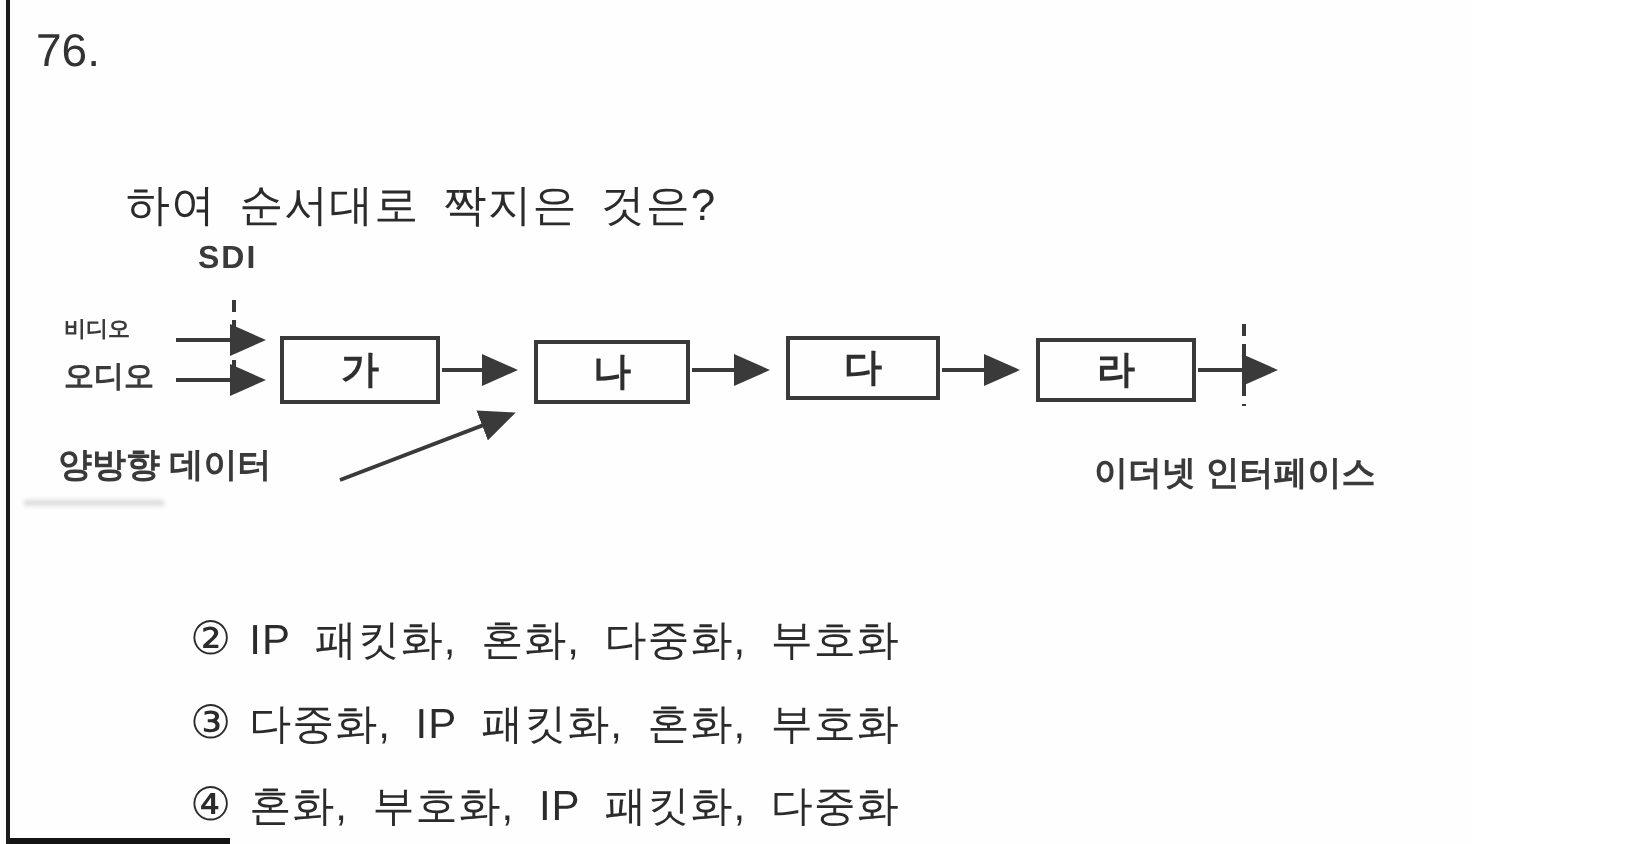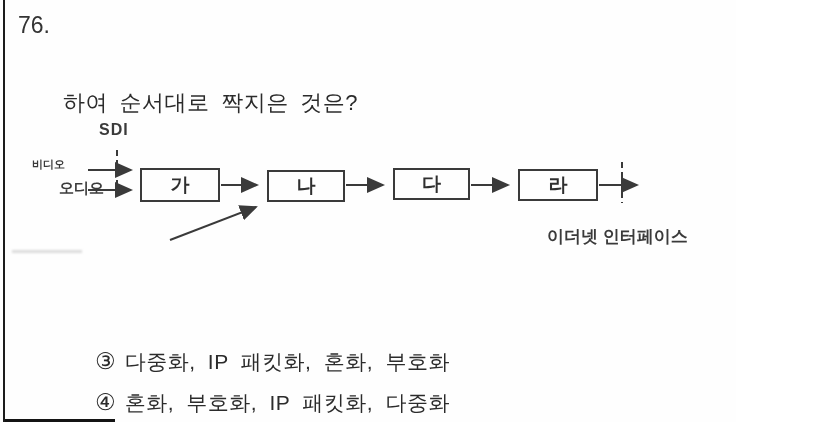--- a/index.html
+++ b/index.html
@@ -16,21 +16,21 @@
   .q-num{position:absolute;left:18px;top:12px;font-size:23px;color:#333;}
   .q-line1{position:absolute;left:63px;top:13px;font-size:22px;letter-spacing:0.5px;word-spacing:5px;white-space:nowrap;color:#2b2b2b;}
   .q-line2{position:absolute;left:63px;top:46px;font-size:22px;letter-spacing:0.5px;word-spacing:5px;white-space:nowrap;color:#2b2b2b;margin-top:42px;}
 
   
   #diagram{position:absolute;left:0;top:100px;width:826px;height:150px;}
   #diagram svg{position:absolute;left:0;top:0;}
   .dlabel{position:absolute;font-weight:bold;color:#3a3a3a;white-space:nowrap;}
   .lbl-sdi{left:99px;top:21px;font-size:16px;letter-spacing:1px;}
   .lbl-video{left:32px;top:57px;font-size:11px;}
-  .lbl-audio{left:32px;top:79px;font-size:15px;margin-left:27px;}
+  .lbl-audio{left:32px;top:79px;font-size:15px;}
   .lbl-bidir{left:29px;top:121px;font-size:17px;}
   .lbl-eth{left:547px;top:125px;font-size:17px;}
   .dbox{
     position:absolute;border:2px solid #3a3a3a;background:#fefefe;
     display:flex;align-items:center;justify-content:center;
     font-weight:bold;font-size:19px;color:#2f2f2f;box-sizing:border-box;
   }
   .box-ga{left:140px;top:68px;width:80px;height:34px;}
   .box-na{left:267px;top:70px;width:78px;height:32px;}
   .box-da{left:393px;top:68px;width:77px;height:32px;}
@@ -74,28 +74,32 @@
 
       <line x1="599" y1="85" x2="637" y2="85" stroke="#3a3a3a" stroke-width="2" marker-end="url(#ah)"></line>
       <line x1="622" y1="62" x2="622" y2="103" stroke="#3a3a3a" stroke-width="2" stroke-dasharray="6,4"></line>
 
       <line x1="170" y1="140" x2="256" y2="107" stroke="#3a3a3a" stroke-width="2" marker-end="url(#ah)"></line>
     </svg>
 
     <div class="dlabel lbl-sdi">SDI</div>
     <div class="dlabel lbl-video">비디오</div>
     <div class="dlabel lbl-audio">오디오</div>
+    <div class="dlabel lbl-bidir">양방향 데이터</div>
     <div class="dlabel lbl-eth">이더넷 인터페이스</div>
 
     <div class="dbox box-ga">가</div>
     <div class="dbox box-na">나</div>
     <div class="dbox box-da">다</div>
     <div class="dbox box-ra">라</div>
   </div>
 
+  <div class="choice c2">
+    <span class="marker">②</span><span class="ctext">IP 패킷화, 혼화, 다중화, 부호화</span>
+  </div>
   <div class="choice c3">
     <span class="marker">③</span><span class="ctext">다중화, IP 패킷화, 혼화, 부호화</span>
   </div>
   <div class="choice c4">
     <span class="marker">④</span><span class="ctext">혼화, 부호화, IP 패킷화, 다중화</span>
   </div>
 
 </div>
 
 </body></html>

